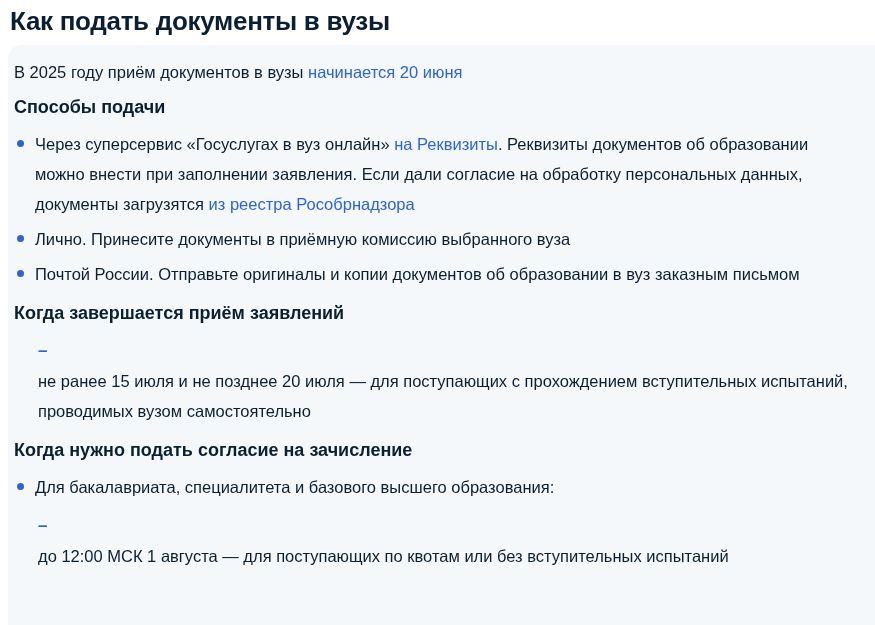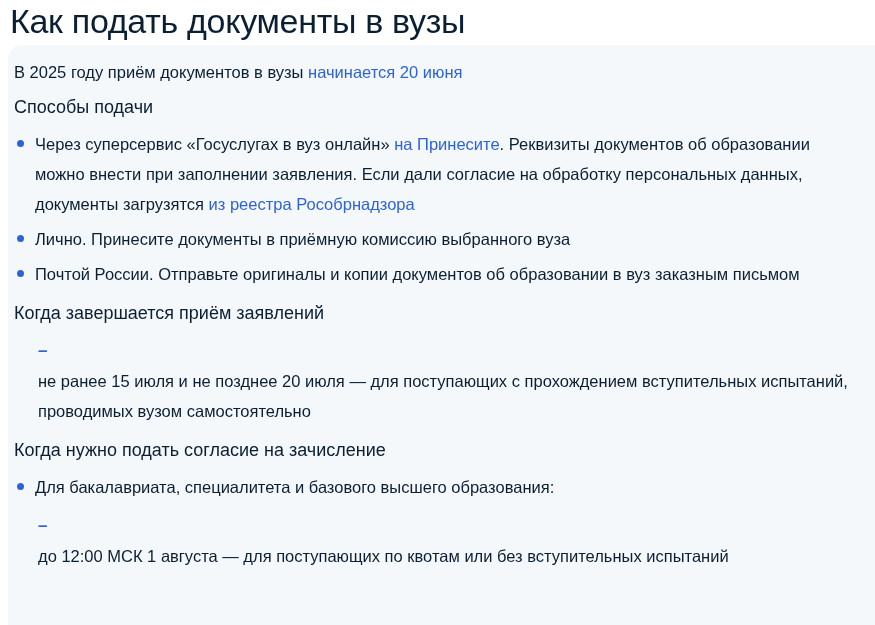--- a/index.html
+++ b/index.html
@@ -11,39 +11,39 @@
   }
   *{box-sizing:border-box;}
   html,body{margin:0;padding:0;}
   body{
     width:875px;height:625px;overflow:hidden;
     background:#ffffff;color:var(--text);
     font-family:"Liberation Sans","DejaVu Sans",sans-serif;
   }
   h1{
     margin:4px 0 0 10px;
-    font-size:34px;line-height:34px;font-weight:400;
+    font-size:26px;line-height:34px;font-weight:700;
     letter-spacing:-0.3px;color:var(--text);
   }
   .card{
     margin:7px 0 0 8px;
     width:867px;height:580px;
     background:var(--card);
     border-radius:14px 0 0 0;
     padding:16px 14px 10px 6px;
   }
   .intro{
     margin:0;font-size:16.5px;line-height:22px;
   }
   .link{
     color:var(--link);text-decoration:none;cursor:pointer;
   }
   h2{
     margin:13px 0 11px 0;
-    font-size:18px;line-height:22px;font-weight:400;color:var(--text);
+    font-size:18px;line-height:22px;font-weight:700;color:var(--text);
   }
   ul.bullets{list-style:none;margin:0;padding:0;}
   .li{
     display:flex;align-items:flex-start;
     margin:0 0 5px 0;
     font-size:16.5px;line-height:30px;
   }
   .dot{
     flex:none;width:7px;height:7px;border-radius:50%;
     background:var(--bullet);
@@ -76,21 +76,21 @@
 
 <div class="card">
 
   <p class="intro"><span>В 2025 году приём документов в вузы </span><a class="link">начинается 20 июня</a></p>
 
   <h2>Способы подачи</h2>
 
   <ul class="bullets">
     <li class="li">
       <span class="dot"></span>
-      <span class="li-body"><span>Через суперсервис «Госуслугах в вуз онлайн» </span><a class="link">на Принесите</a><span>. Реквизиты документов об образовании можно внести при заполнении заявления. Если дали согласие на обработку персональных данных, документы загрузятся </span><a class="link">из реестра Рособрнадзора</a></span>
+      <span class="li-body"><span>Через суперсервис «Госуслугах в вуз онлайн» </span><a class="link">на Реквизиты</a><span>. Реквизиты документов об образовании можно внести при заполнении заявления. Если дали согласие на обработку персональных данных, документы загрузятся </span><a class="link">из реестра Рособрнадзора</a></span>
     </li>
     <li class="li">
       <span class="dot"></span>
       <span class="li-body">Лично. Принесите документы в приёмную комиссию выбранного вуза</span>
     </li>
     <li class="li">
       <span class="dot"></span>
       <span class="li-body">Почтой России. Отправьте оригиналы и копии документов об образовании в вуз заказным письмом</span>
     </li>
   </ul>

